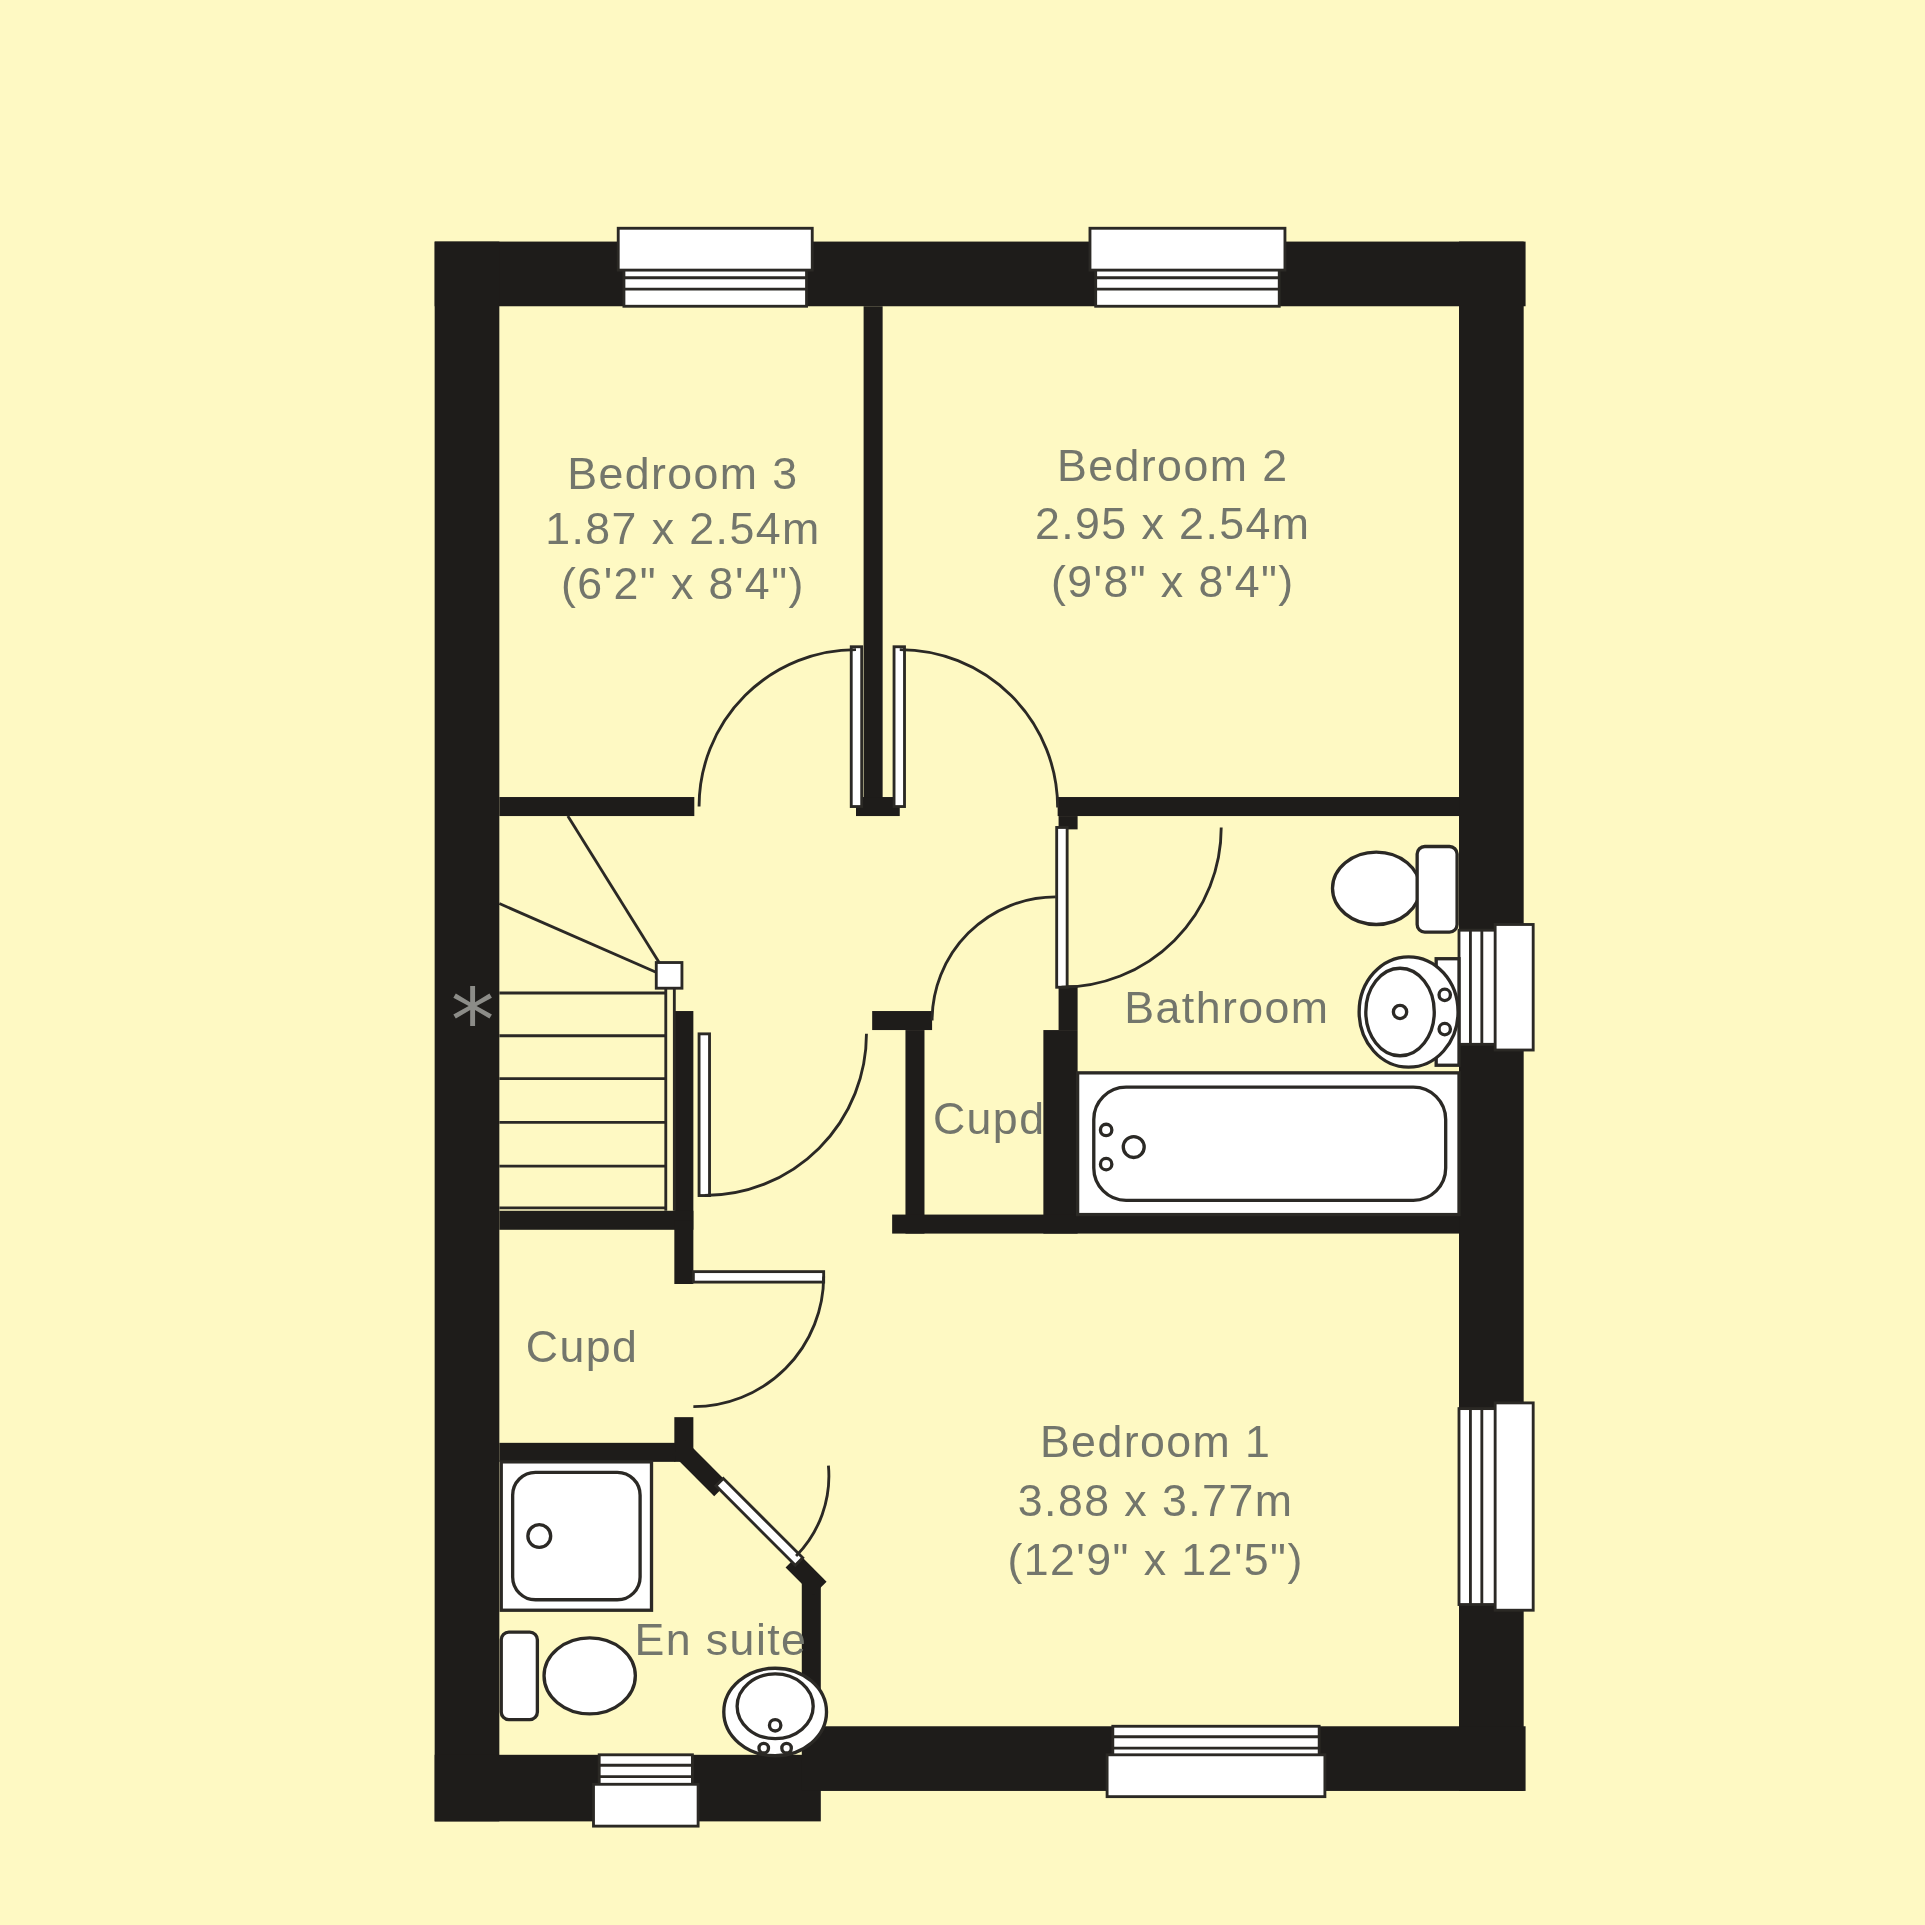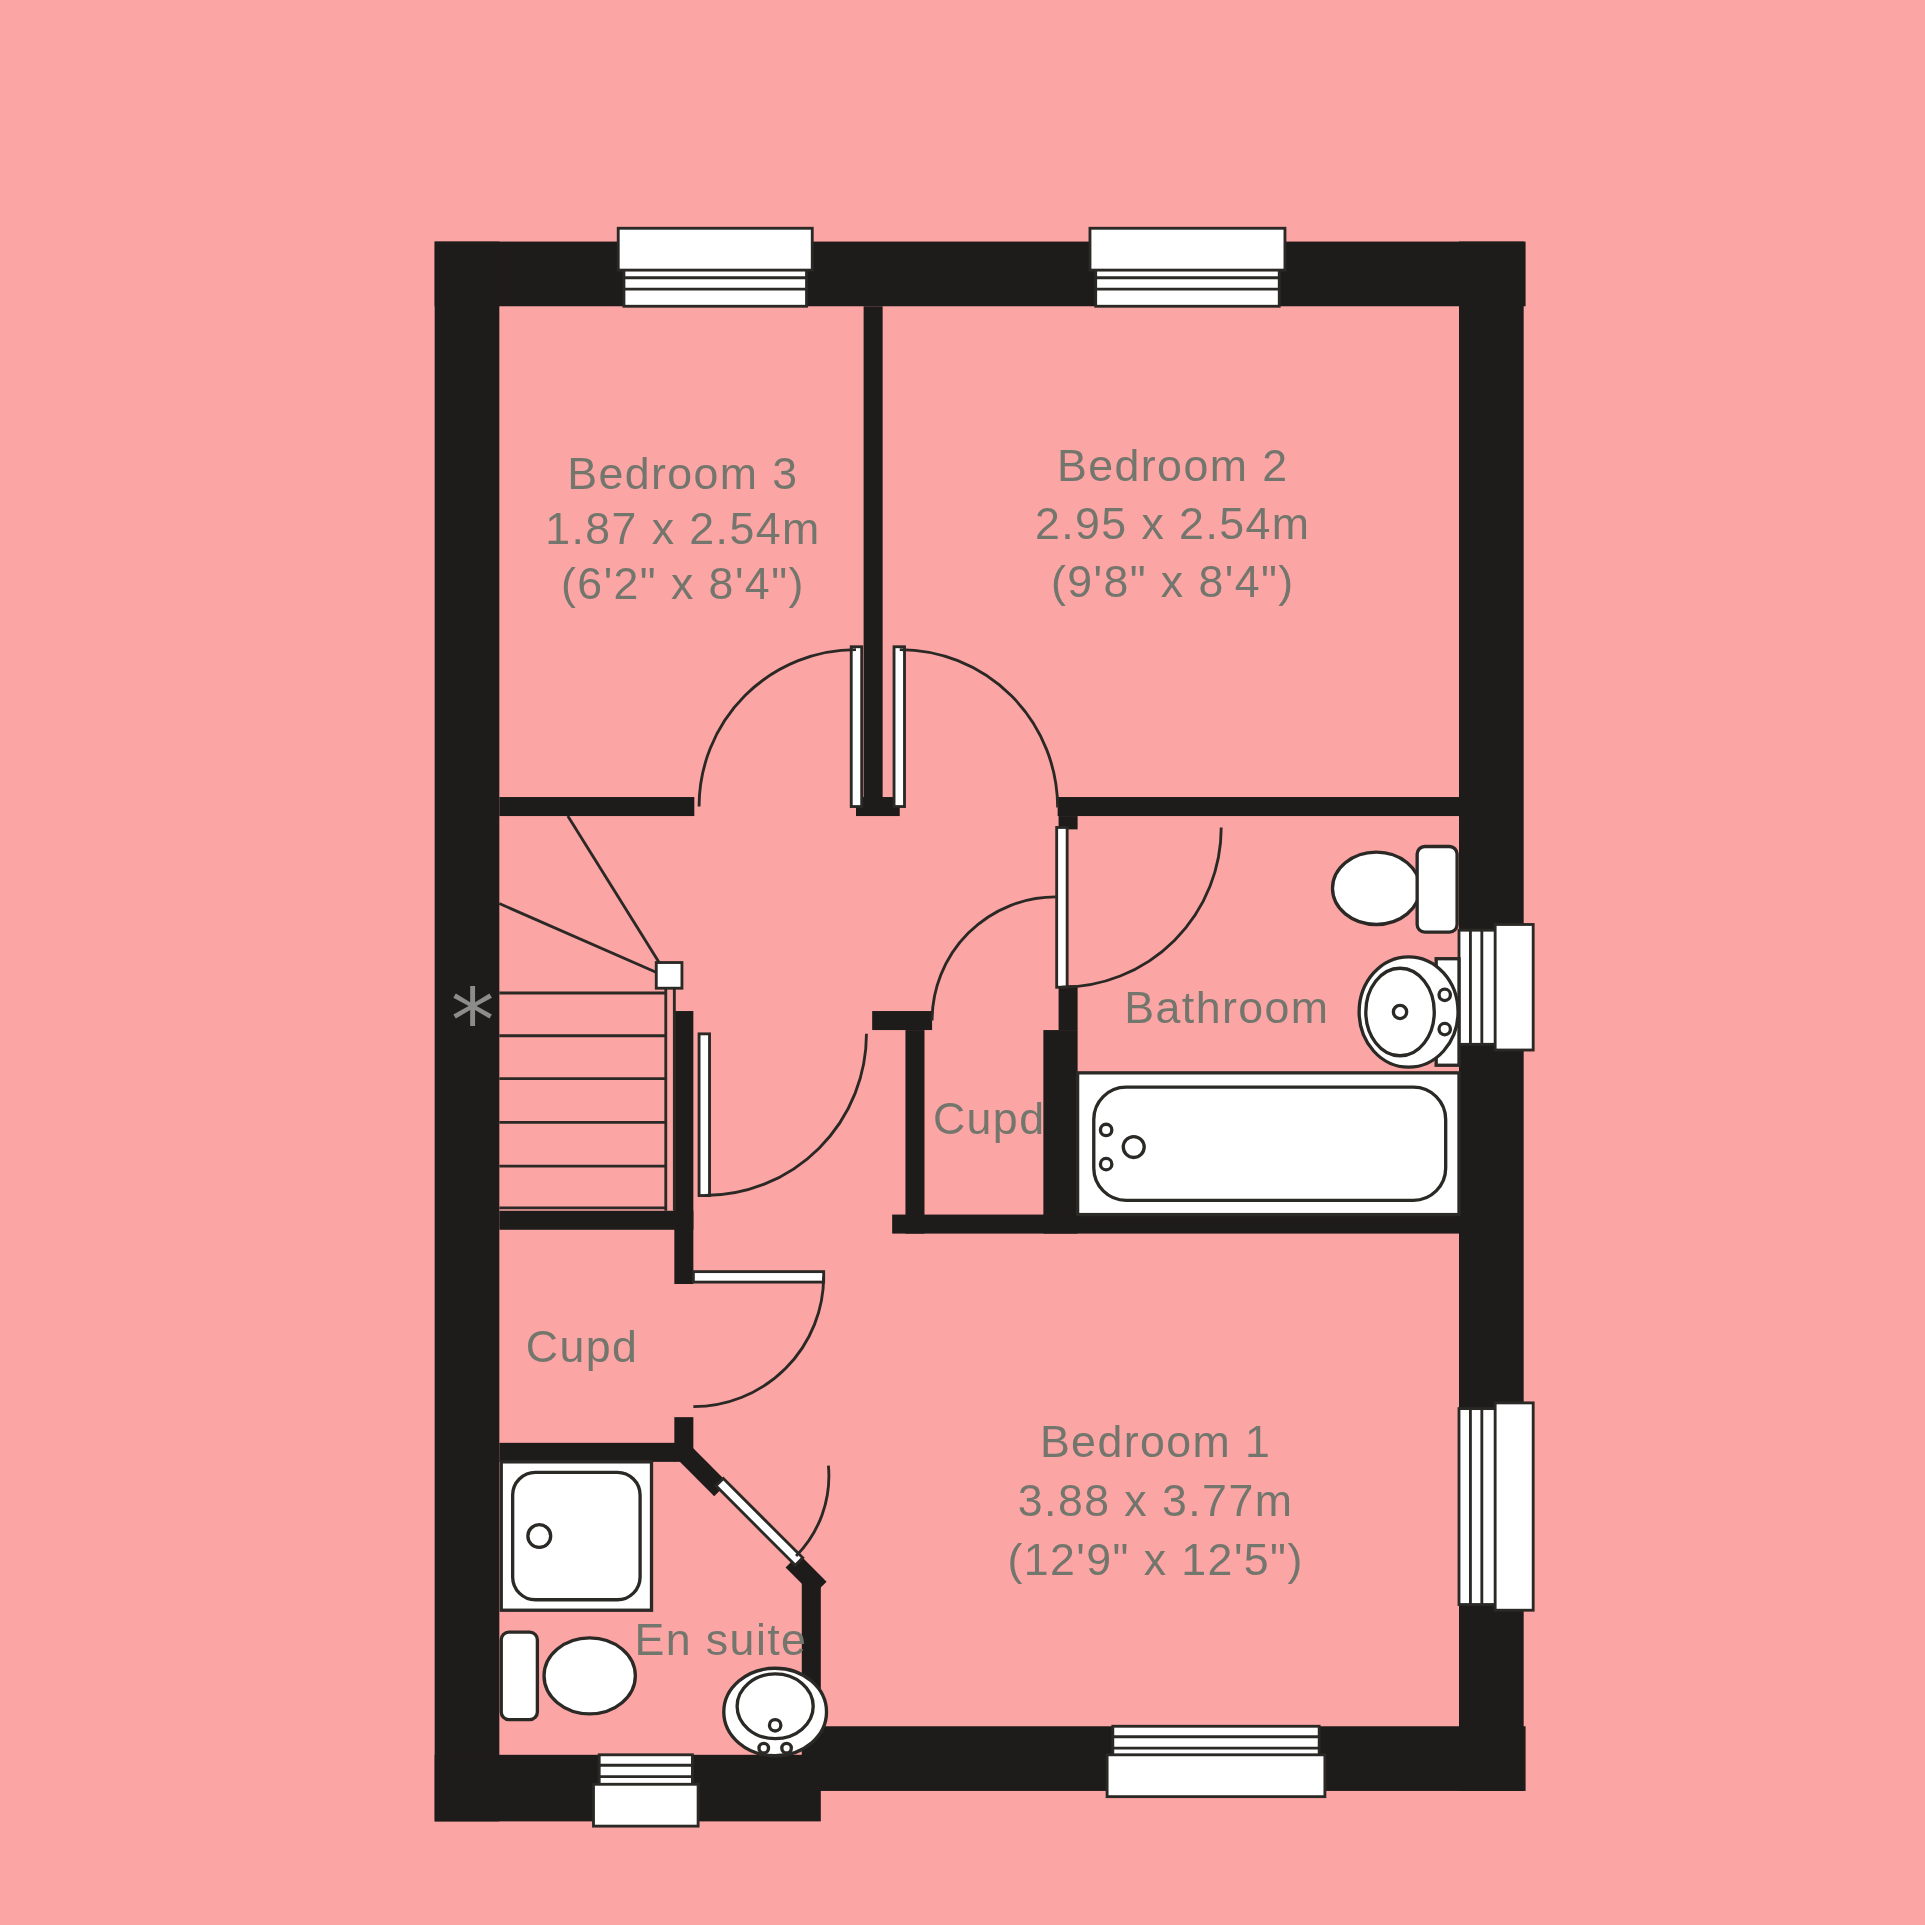--- a/index.html
+++ b/index.html
@@ -1,16 +1,16 @@
 <!DOCTYPE html>
 <html style="font-size:15px"><head>
 <meta charset="utf-8">
 <style>
   html,body{margin:0;padding:0;background:#ffffff;}
-  .stage{width:1926px;height:1926px;position:relative;background:#fca5a5;}
+  .stage{width:1926px;height:1926px;position:relative;background:#fef9c3;}
   svg{display:block;}
   .wall{fill:#1e1c1a;stroke:none;}
   .wline{stroke:#1e1c1a;stroke-width:20;fill:none;}
   .wh{fill:#ffffff;stroke:#2b2925;stroke-width:3;}
   .punch{fill:#ffffff;stroke:#2b2925;stroke-width:3;}
   .ln{stroke:#2b2925;stroke-width:3;fill:none;}
   .fixture{fill:#ffffff;stroke:#2b2925;stroke-width:3.5;}
   .label{fill:#73766c;font-family:"Liberation Sans",sans-serif;font-size:47px;
          font-weight:400;letter-spacing:1.5px;text-anchor:middle;}
   .marker{fill:#8c8c88;font-family:"DejaVu Sans",sans-serif;font-size:92px;text-anchor:middle;}

